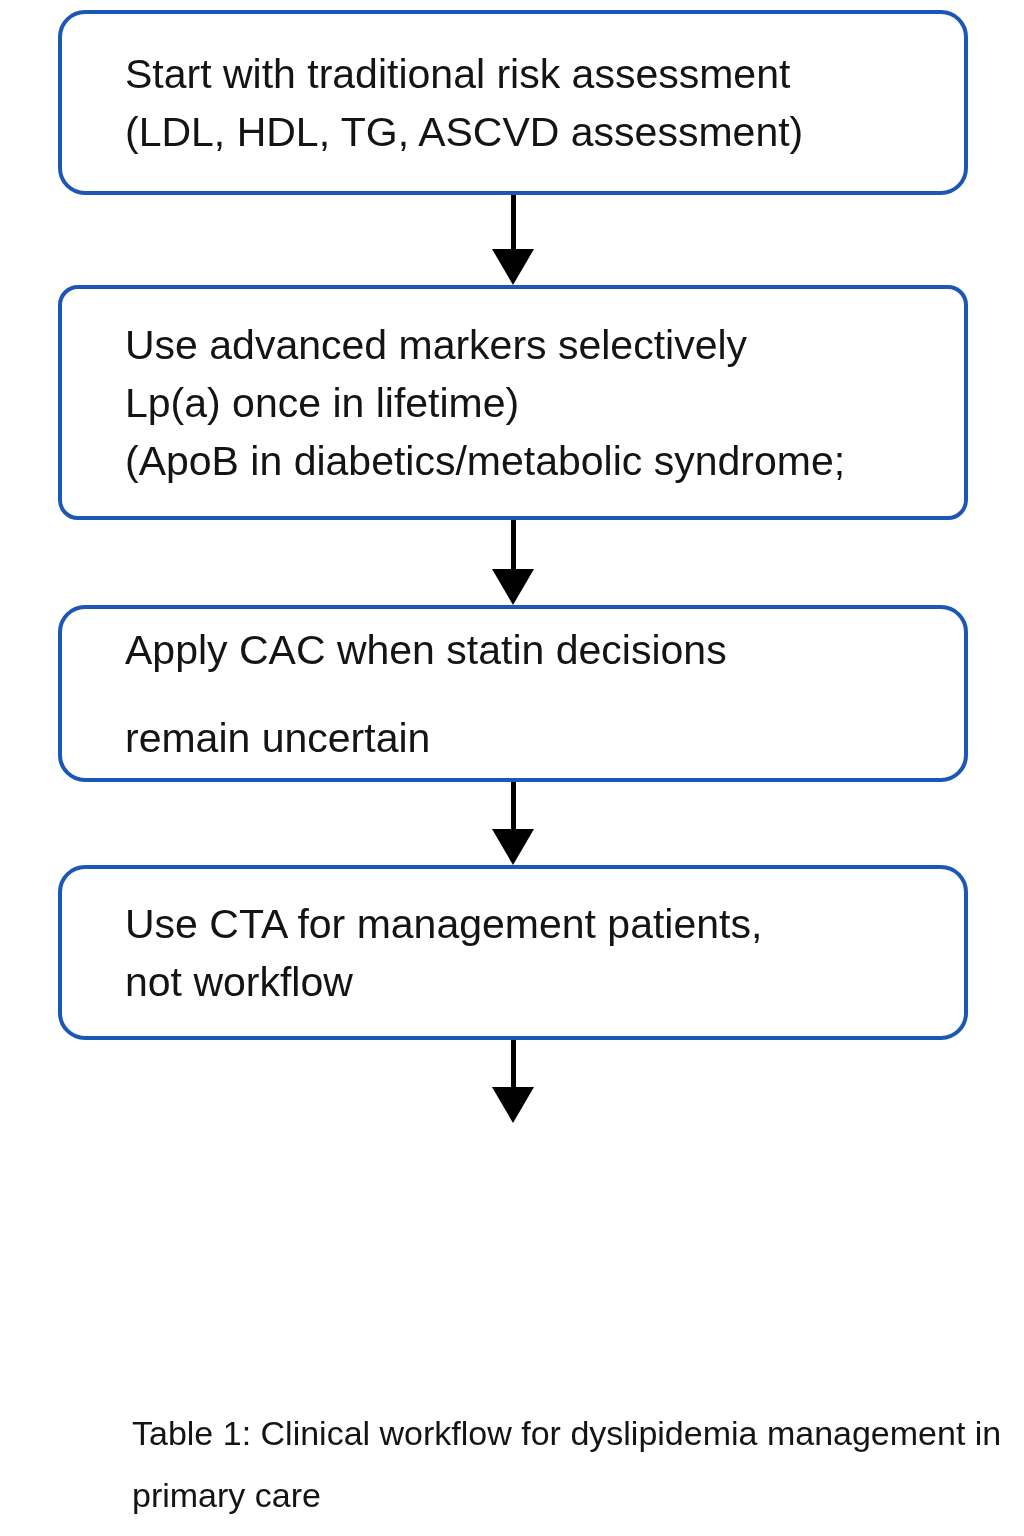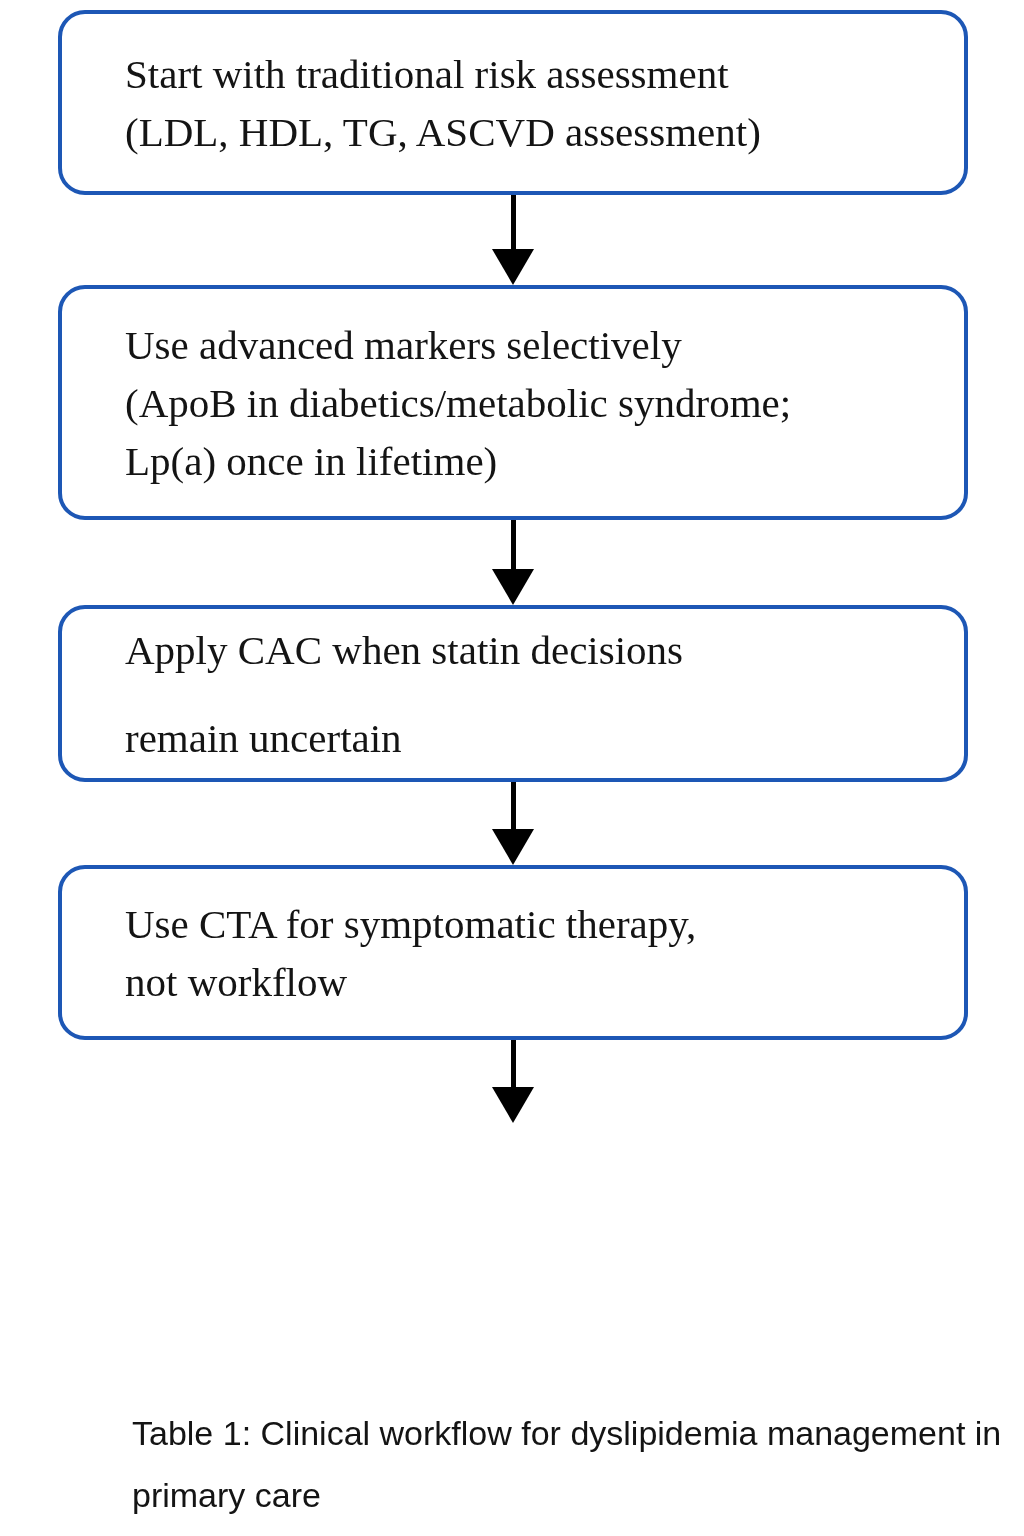--- a/index.html
+++ b/index.html
@@ -33,24 +33,23 @@
     flex-direction: column;
     justify-content: center;
     padding-left: 63px;
     padding-right: 10px;
   }
   .box .line {
     font-size: 41px;
     line-height: 58px;
     color: #141414;
     white-space: nowrap;
-    font-family: Liberation Serif, serif;
   }
   .b1 { height: 185px; }
-  .b2 { height: 235px; }
+  .b2 { height: 235px; border-radius: 20px; }
   .b3 { height: 177px; gap: 30px; }
   .b4 { height: 175px; }
   .b5 { height: 237px; }
   .arrow {
     align-self: center;
     display: flex;
     flex-direction: column;
     align-items: center;
   }
   .a1 { height: 90px; }
@@ -90,41 +89,41 @@
       <div class="line">(LDL, HDL, TG, ASCVD assessment)</div>
     </div>
 
     <div class="arrow a1">
       <div class="stem"></div>
       <div class="head"></div>
     </div>
 
     <div class="box b2">
       <div class="line">Use advanced markers selectively</div>
+      <div class="line">Lp(a) once in lifetime)</div>
       <div class="line">(ApoB in diabetics/metabolic syndrome;</div>
-      <div class="line">Lp(a) once in lifetime)</div>
     </div>
 
     <div class="arrow a2">
       <div class="stem"></div>
       <div class="head"></div>
     </div>
 
     <div class="box b3">
       <div class="line">Apply CAC when statin decisions</div>
       <div class="line">remain uncertain</div>
     </div>
 
     <div class="arrow a3">
       <div class="stem"></div>
       <div class="head"></div>
     </div>
 
     <div class="box b4">
-      <div class="line">Use CTA for symptomatic therapy,</div>
+      <div class="line">Use CTA for management patients,</div>
       <div class="line">not workflow</div>
     </div>
 
     <div class="arrow a4">
       <div class="stem"></div>
       <div class="head"></div>
     </div>
 
 
   </div>

